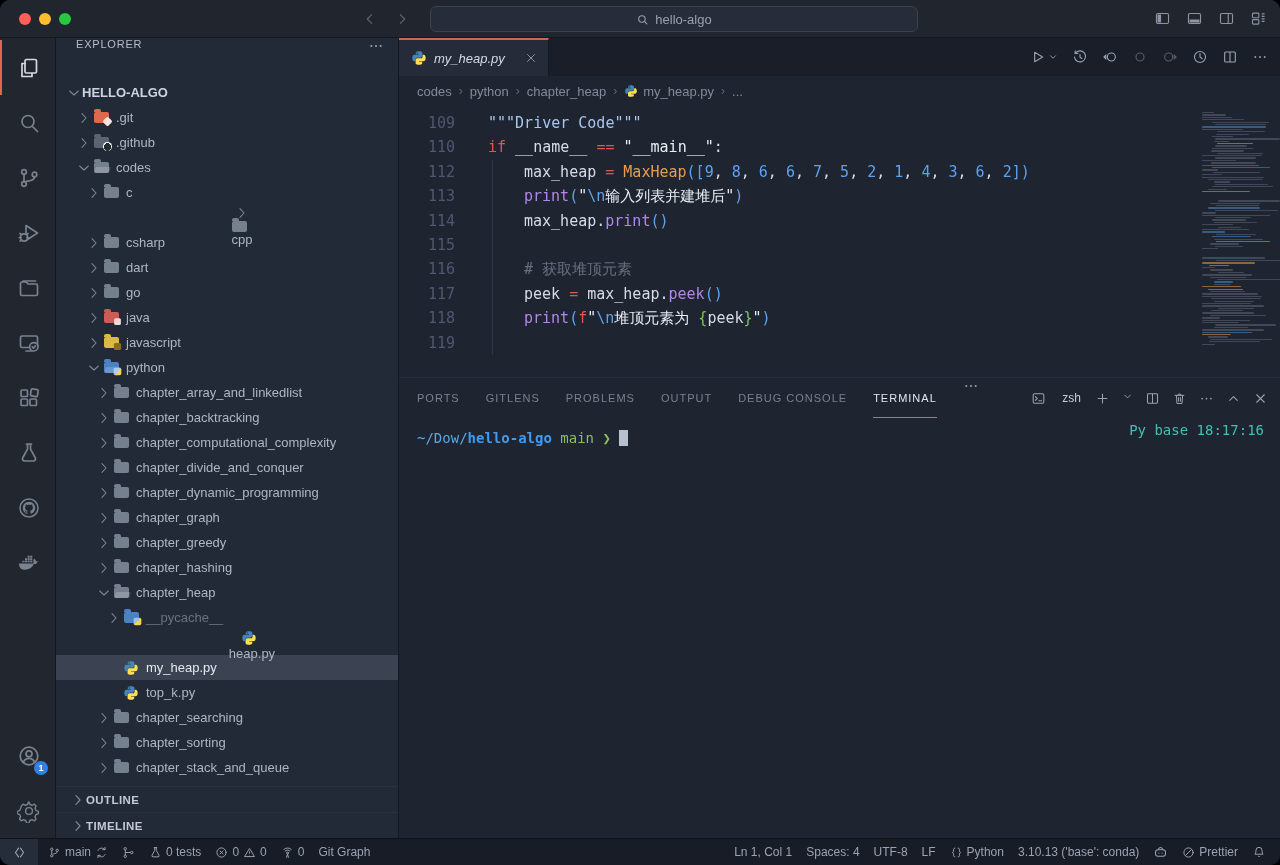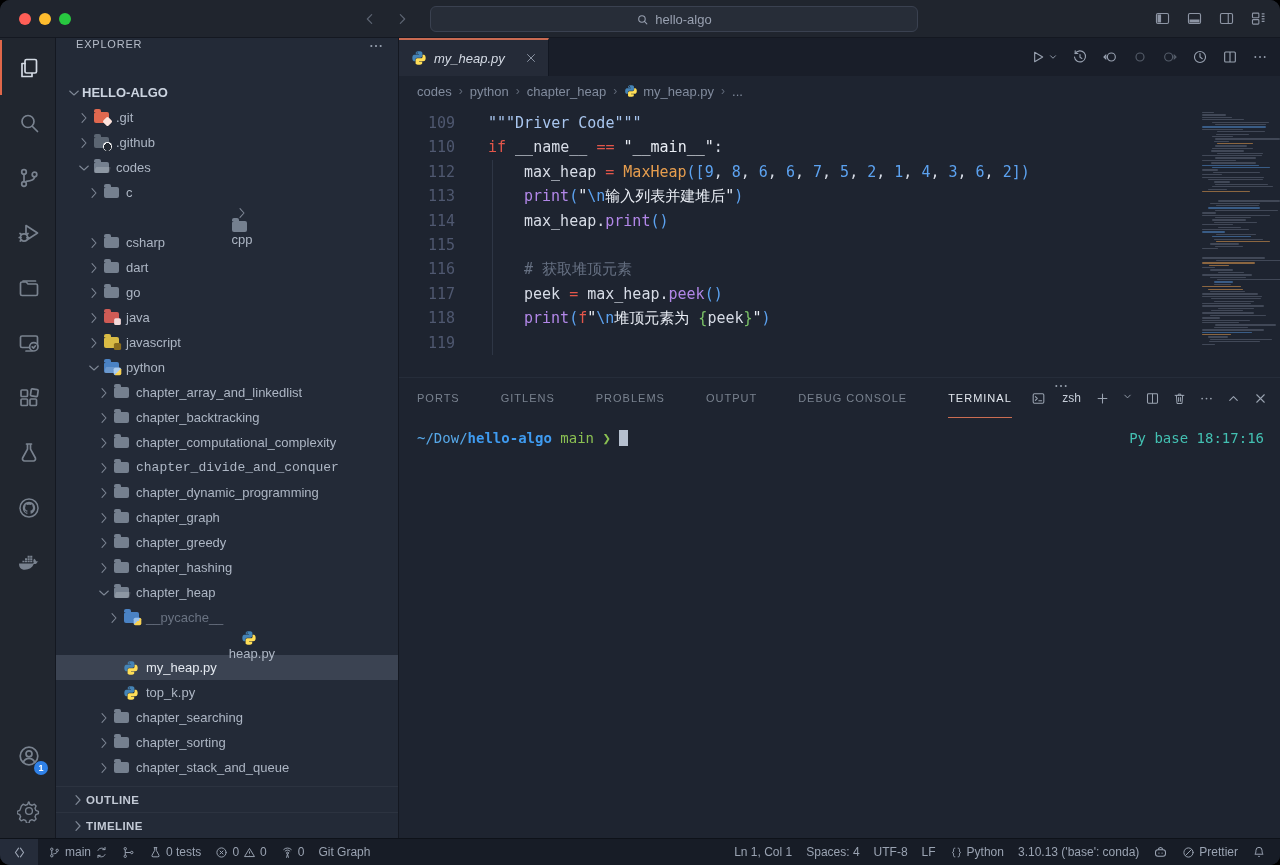--- a/index.html
+++ b/index.html
@@ -69,31 +69,31 @@
   .ctext{margin-left:33px}
   .ctext.ind1{padding-left:36px;background:linear-gradient(#2e3645,#2e3645) no-repeat 4px 0/1px 100%}
   .tk-doc{color:#a9c6ef}.tk-kw{color:#e3564a}.tk-op{color:#e3564a}.tk-id{color:#d7dce6}
   .tk-str{color:#e9edf4}.tk-esc{color:#5ca2f0}.tk-cmt{color:#667082}.tk-cls{color:#e69d4e}
   .tk-fn{color:#b287e8}.tk-num{color:#5ca2f0}.tk-br{color:#5ca2f0}.tk-grn{color:#7cc468}
   .minimap{position:absolute;right:6px;top:6px;width:72px}
   .mm-row{height:1.3px;margin-bottom:1.1px;border-radius:1px}
   
   .panel{flex:1;display:flex;flex-direction:column;border-top:1px solid #262d3a;background:var(--bg);min-height:0}
   .panel-header{height:40px;flex:none;display:flex;align-items:center;position:relative;padding-left:18px}
-  .ptabs{display:flex;gap:41px;align-items:flex-start;height:100%}
+  .ptabs{display:flex;gap:26px;align-items:flex-start;height:100%}
   .ptab{font-size:11px;letter-spacing:1px;color:#79828f;height:100%;display:flex;align-items:center;border-bottom:1.5px solid transparent;cursor:pointer}
   .ptab.active{color:#e2e7ee;border-bottom-color:#cb6d52}
   .ptab-more{width:16px;height:16px;color:#9aa3b0;cursor:pointer}
   .panel-actions{position:absolute;right:12px;display:flex;align-items:center;gap:12px;color:#9aa3b0}
   .panel-actions .ic{width:15px;height:15px;cursor:pointer}
   .shell-label{font-size:12px;color:#c6cdd8;margin:0 2px 0 4px}
   .terminal{flex:1;position:relative;font-family:"DejaVu Sans Mono","Liberation Mono",monospace;font-size:14px;padding:12px 16px 0 18px}
   .t-cwd{color:#57a8e8}.t-repo{color:#3f9bf0;font-weight:bold}.t-branch{color:#8bc152}.t-arrow{color:#8bc152;font-weight:bold}
   .cursor{display:inline-block;width:9px;height:16px;background:#b6c0cf;vertical-align:-3px;margin-left:8px}
-  .term-right{position:absolute;right:16px;top:12px;color:#43c0b2}
+  .term-right{position:absolute;right:16px;top:4px;color:#43c0b2}
   
   .statusbar{height:27px;flex:none;background:var(--statusbar);border-top:1px solid #0e1219;display:flex;align-items:center;font-size:12px;color:#9aa3b2}
   .sb-remote{width:38px;height:100%;background:#252c3a;display:flex;align-items:center;justify-content:center;margin-right:10px;cursor:pointer}
   .s-item{display:flex;align-items:center;gap:4px;margin-right:14px;cursor:pointer;white-space:nowrap}
   .s-item .ic{width:13px;height:13px}
   .sb-spacer{flex:1}
   .statusbar .right{display:flex;align-items:center}
   .statusbar .right .s-item{margin-right:0;margin-left:14px}
   .statusbar .right{padding-right:14px}
 </style>
@@ -446,21 +446,21 @@
             <span class="chev">
               <svg viewBox="0 0 24 24" fill="none" stroke="currentColor" stroke-width="1.6" stroke-linecap="round" stroke-linejoin="round">
                 <path d="M9 5.5l6 6.5-6 6.5"></path>
               </svg>
             </span>
             <span class="ticon">
               <span class="fld" style="background: rgb(117, 128, 143);"></span>
             </span>
             <span>chapter_computational_complexity</span>
           </div>
-          <div class="trow" style="padding-left: 40px; font-family: Liberation Mono, monospace;">
+          <div class="trow" style="padding-left: 40px;">
             <span class="chev">
               <svg viewBox="0 0 24 24" fill="none" stroke="currentColor" stroke-width="1.6" stroke-linecap="round" stroke-linejoin="round">
                 <path d="M9 5.5l6 6.5-6 6.5"></path>
               </svg>
             </span>
             <span class="ticon">
               <span class="fld" style="background: rgb(117, 128, 143);"></span>
             </span>
             <span>chapter_divide_and_conquer</span>
           </div>

